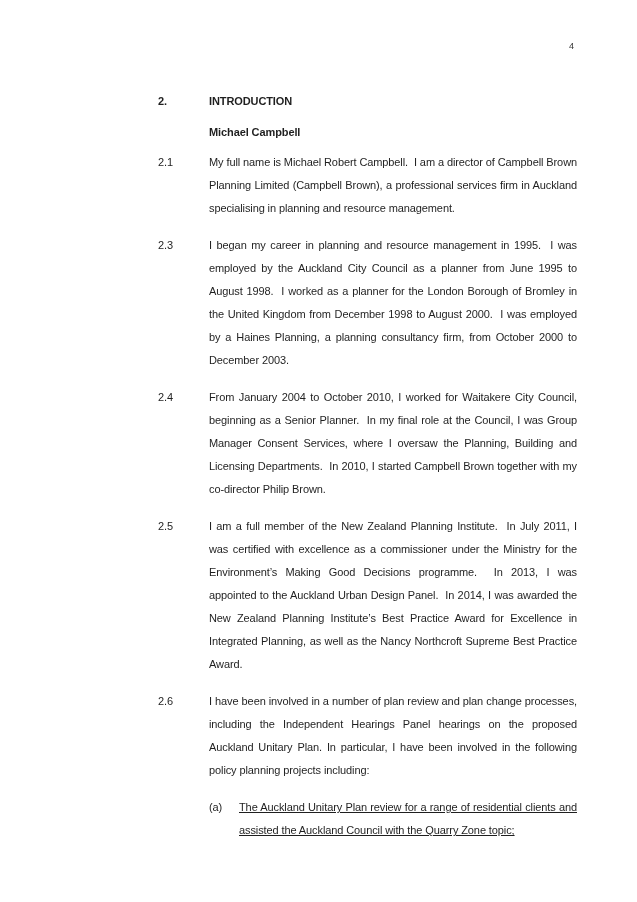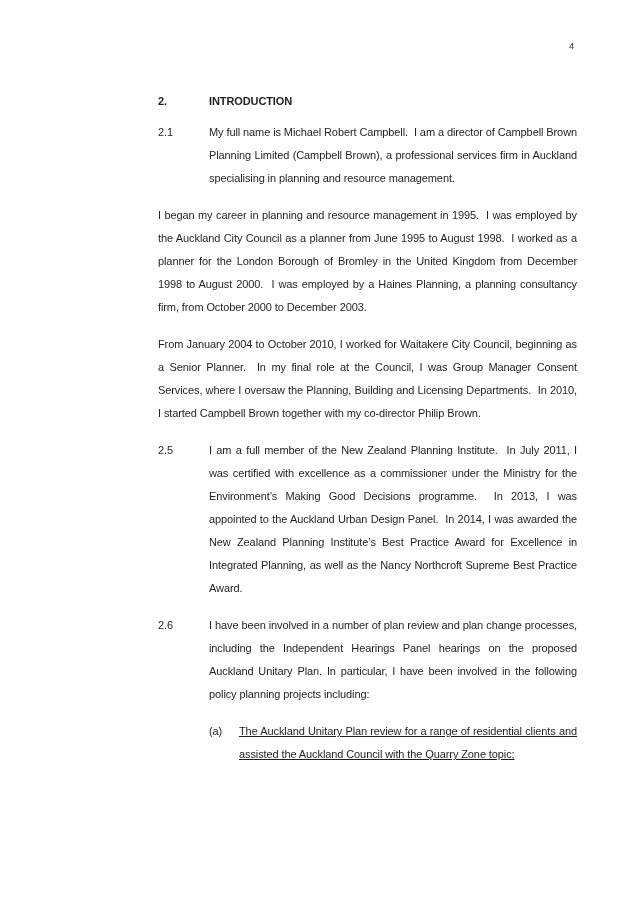--- a/index.html
+++ b/index.html
@@ -63,32 +63,35 @@
 
   <div class="page-number">4</div>
 
   <div class="content">
 
     <div class="heading-row">
       <span class="hnum">2.</span>
       <span>INTRODUCTION</span>
     </div>
 
+    <div class="subheading">Michael Campbell</div>
 
     <div class="para">
       <span class="pnum">2.1</span>
       <span class="pbody">My full name is Michael Robert Campbell.&nbsp; I am a director of Campbell Brown Planning Limited (Campbell Brown), a professional services firm in Auckland specialising in planning and resource management.</span>
     </div>
 
 
     <div class="para">
+      <span class="pnum">2.3</span>
       <span class="pbody">I began my career in planning and resource management in 1995.&nbsp; I was employed by the Auckland City Council as a planner from June 1995 to August 1998.&nbsp; I worked as a planner for the London Borough of Bromley in the United Kingdom from December 1998 to August 2000.&nbsp; I was employed by a Haines Planning, a planning consultancy firm, from October 2000 to December 2003.</span>
     </div>
 
     <div class="para">
+      <span class="pnum">2.4</span>
       <span class="pbody">From January 2004 to October 2010, I worked for Waitakere City Council, beginning as a Senior Planner.&nbsp; In my final role at the Council, I was Group Manager Consent Services, where I oversaw the Planning, Building and Licensing Departments.&nbsp; In 2010, I started Campbell Brown together with my co-director Philip Brown.</span>
     </div>
 
     <div class="para">
       <span class="pnum">2.5</span>
       <span class="pbody">I am a full member of the New Zealand Planning Institute.&nbsp; In July 2011, I was certified with excellence as a commissioner under the Ministry for the Environment’s Making Good Decisions programme.&nbsp; In 2013, I was appointed to the Auckland Urban Design Panel.&nbsp; In 2014, I was awarded the New Zealand Planning Institute’s Best Practice Award for Excellence in Integrated Planning, as well as the Nancy Northcroft Supreme Best Practice Award.</span>
     </div>
 
     <div class="para">
       <span class="pnum">2.6</span>

